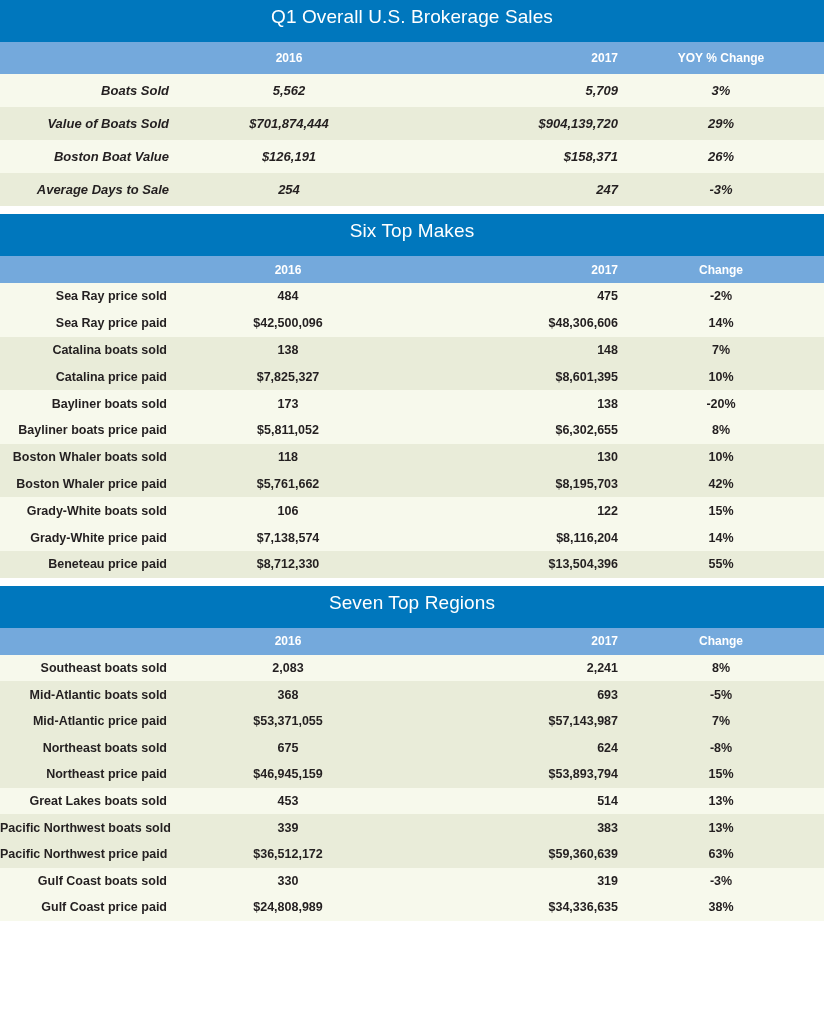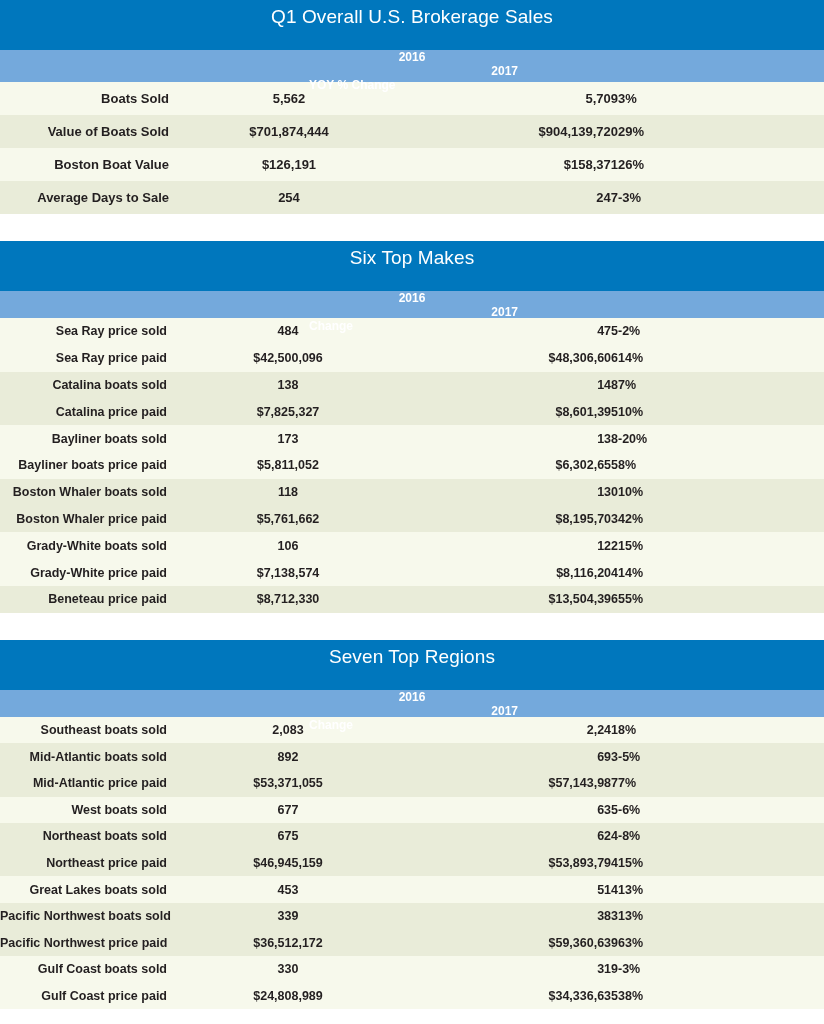--- a/index.html
+++ b/index.html
@@ -21,63 +21,62 @@
     position: relative;
     background: #ffffff;
   }
 
   
   .table-block {
     width: 824px;
     box-sizing: border-box;
   }
   .table-block + .table-block {
-    margin-top: 27px;
+    margin-top: 8px;
   }
 
   .block-title {
     background: #0077bd;
     color: #ffffff;
     text-align: center;
     font-size: 19px;
     font-weight: 400;
     letter-spacing: .1px;
     line-height: 33px;
-    height: 50px;
+    height: 42px;
   }
 
   .col-header {
     background: #74a9dc;
     color: #ffffff;
     display: flex;
     align-items: center;
     height: 32px;
     font-size: 12px;
     font-weight: bold;
-    flex-direction: column;
   }
   .block--makes .col-header,
   .block--regions .col-header {
     height: 27px;
   }
 
   .rows { display: block; }
 
   .row {
     display: flex;
     align-items: center;
     font-size: 12.5px;
     font-weight: bold;
     color: #231f20;
   }
   .row.stripe-a { background: #f7f9ec; }
   .row.stripe-b { background: #e9ecd9; }
 
   
-  .block--overall .row { height: 33px; font-size: 13px; }
+  .block--overall .row { height: 33px; font-size: 13px; font-style: italic; }
   .block--makes  .row { height: 26.8px; }
   .block--regions .row { height: 26.6px; }
 
   
   .c-label {
     width: 170px;
     text-align: right;
     padding-right: 3px;
     box-sizing: border-box;
     white-space: nowrap;
@@ -87,20 +86,21 @@
     text-align: center;
     box-sizing: border-box;
   }
   .c-b {
     width: 212px;
     text-align: right;
     box-sizing: border-box;
   }
   .c-c {
     width: 206px;
+    text-align: center;
     box-sizing: border-box;
   }
 
   .col-header .c-label { color: transparent; }
   .col-header .c-a,
   .col-header .c-b,
   .col-header .c-c { color: #ffffff; }
 
   
   .block--overall .c-label { width: 172px; }
@@ -235,36 +235,30 @@
         </div>
         <div class="rows">
           <div class="row stripe-a">
             <div class="c-label">Southeast boats sold</div>
             <div class="c-a">2,083</div>
             <div class="c-b">2,241</div>
             <div class="c-c">8%</div>
           </div>
           <div class="row stripe-b">
             <div class="c-label">Mid-Atlantic boats sold</div>
-            <div class="c-a">892</div>
+            <div class="c-a">368</div>
             <div class="c-b">693</div>
             <div class="c-c">-5%</div>
           </div>
           <div class="row stripe-b">
             <div class="c-label">Mid-Atlantic price paid</div>
             <div class="c-a">$53,371,055</div>
             <div class="c-b">$57,143,987</div>
             <div class="c-c">7%</div>
           </div>
-          <div class="row stripe-a">
-            <div class="c-label">West boats sold</div>
-            <div class="c-a">677</div>
-            <div class="c-b">635</div>
-            <div class="c-c">-6%</div>
-          </div>
           <div class="row stripe-b">
             <div class="c-label">Northeast boats sold</div>
             <div class="c-a">675</div>
             <div class="c-b">624</div>
             <div class="c-c">-8%</div>
           </div>
           <div class="row stripe-b">
             <div class="c-label">Northeast price paid</div>
             <div class="c-a">$46,945,159</div>
             <div class="c-b">$53,893,794</div>

